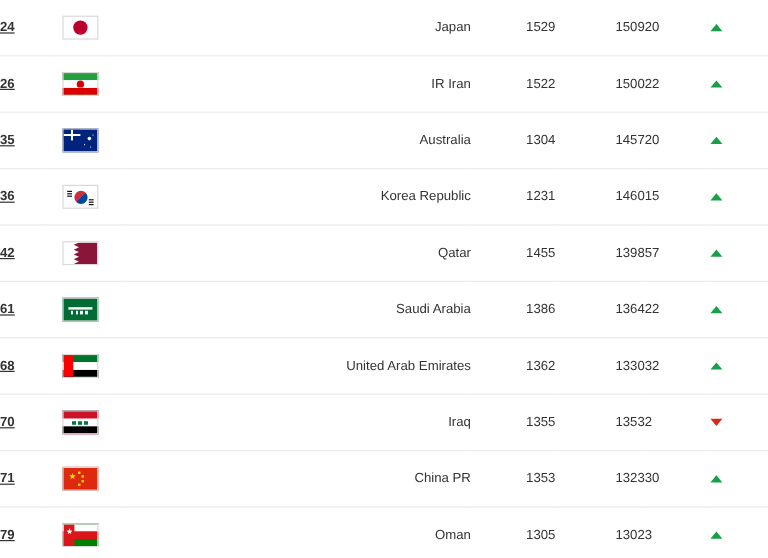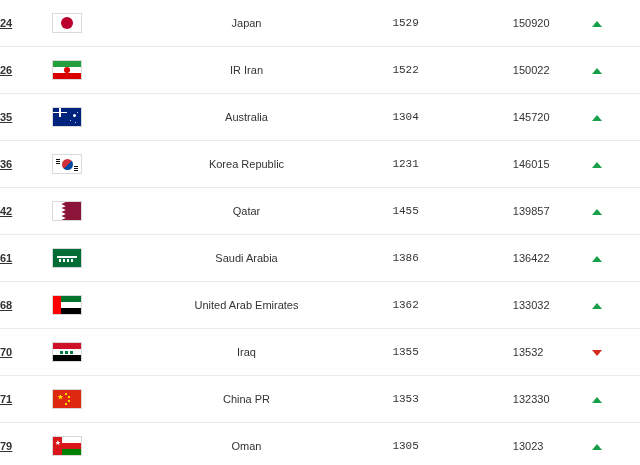--- a/index.html
+++ b/index.html
@@ -24,22 +24,22 @@
   }
   .ranking-table td {
     height: 46px;
     vertical-align: middle;
     padding: 0;
     font-size: 11px;
     color: #333333;
   }
   .col-rank  { width: 34px;  text-align: left;  padding-left: 6px; font-weight: bold; font-size: 11px; text-decoration: underline; }
   .col-flag  { width: 66px;  text-align: center; }
-  .col-team  { width: 290px; text-align: center; padding-left: 8px; }
-  .col-pts   { width: 70px;  text-align: left; padding-left: 0; font-family: Liberation Mono, monospace; }
+  .col-team  { width: 290px; text-align: right; padding-left: 8px; }
+  .col-pts   { width: 70px;  text-align: right; padding-left: 0; }
   .col-prev  { width: 74px;  text-align: right; }
   .col-delta { width: 54px;  text-align: left; }
   .col-arrow { width: 48px;  text-align: left; }
 
   .flag {
     width: 30px;
     height: 20px;
     display: inline-block;
     position: relative;
     overflow: hidden;

